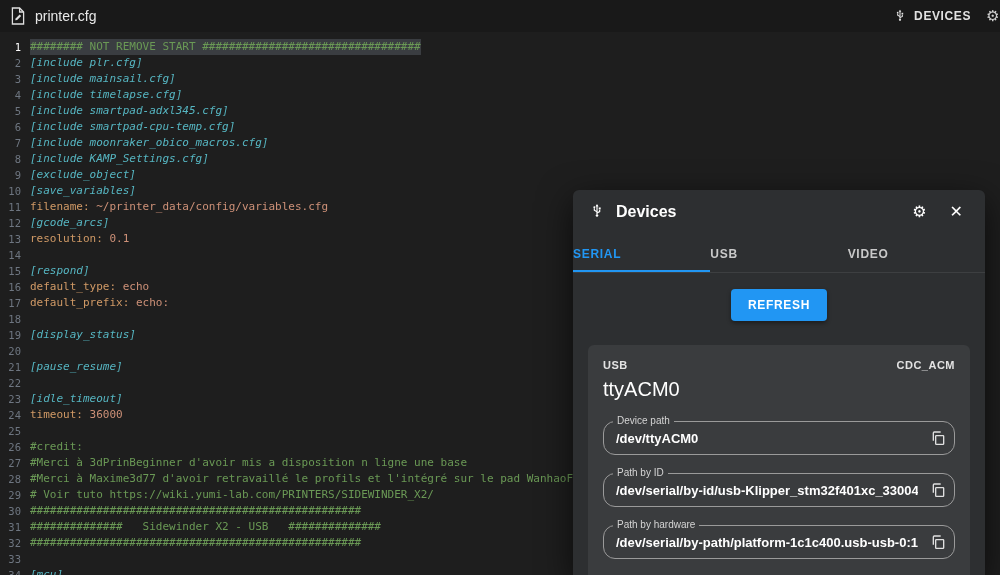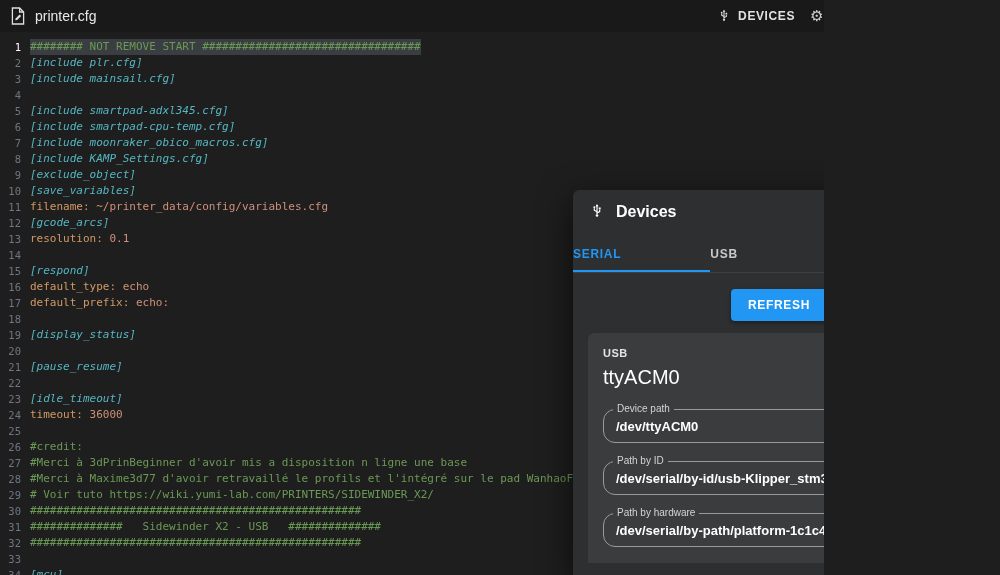--- a/index.html
+++ b/index.html
@@ -1,18 +1,18 @@
 <!DOCTYPE html>
 <html><head>
 <meta charset="utf-8">
 <style>
   * { margin:0; padding:0; box-sizing:border-box; }
   html,body { width:1000px; height:575px; overflow:hidden; }
   body { background:#1e1e1e; font-family:"Liberation Sans", sans-serif; }
-  .app { position:relative; width:824px; height:575px; overflow:hidden; }
+  .app { position:relative; width:1000px; height:575px; overflow:hidden; }
 
   
   .topbar { position:absolute; top:0; left:0; right:0; height:32px; background:#191919;
             display:flex; align-items:center; padding:0 10px; gap:9px; z-index:5; }
   .topbar .file-icon { display:flex; align-items:center; }
   .topbar .title { color:#e8e8e8; font-size:14px; }
   .topbar .grow { flex:1; }
   .devices-btn { display:flex; align-items:center; gap:7px; background:none; border:none;
                  color:#e2e2e2; font-size:12px; font-weight:700; letter-spacing:.6px;
                  font-family:"Liberation Sans",sans-serif; cursor:pointer; padding:4px 6px; }
@@ -37,21 +37,21 @@
             background:#2d2f31; border-radius:6px 6px 0 0; z-index:10;
             box-shadow:0 10px 34px rgba(0,0,0,.65); color:#fff; }
   .dlg-header { height:44px; display:flex; align-items:center; gap:11px; padding:0 16px; }
   .dlg-title { font-size:16px; font-weight:700; flex:1; }
   .dlg-icon-btn { background:none; border:none; color:#fff; font-size:16px; cursor:pointer;
                   padding:2px 6px; line-height:1; }
   .tabs { display:flex; border-bottom:1px solid #3d3f41; }
   .tab { flex:1; padding:13px 0 11px; font-size:12px; font-weight:700;
          letter-spacing:.7px; color:#c9c9c9; cursor:pointer; }
   .tab.active { color:#2196f3; box-shadow:inset 0 -2px 0 #2196f3; }
-  .refresh-btn { display:block; margin:16px auto 12px; background:#2196f3; color:#fff;
+  .refresh-btn { display:block; margin:16px auto 24px; background:#2196f3; color:#fff;
                  border:none; border-radius:4px; padding:9px 17px; font-size:12px;
                  font-weight:700; letter-spacing:.7px; cursor:pointer;
                  font-family:"Liberation Sans",sans-serif; box-shadow:0 2px 4px rgba(0,0,0,.4); }
   .device-card { margin:12px 15px 0; background:#3a3c3e; border-radius:6px 6px 0 0;
                  padding:14px 15px 18px; height:230px; }
   .card-top { display:flex; justify-content:space-between; font-size:11px; font-weight:700;
               letter-spacing:.5px; color:#e3e3e3; }
   .device-name { font-size:20px; color:#ffffff; margin:7px 0 20px; font-weight:400; }
   .field { position:relative; border:1px solid #9a9a9a; border-radius:12px;
            padding:9px 36px 8px 12px; margin-bottom:18px; cursor:text; }
@@ -92,21 +92,21 @@
       <span>DEVICES</span>
     </button>
     <span class="partial-icon">⚙</span>
   </header>
 
   <main class="editor">
     <div id="code-lines">
         <div class="cl active"><span class="ln">1</span><span class="code sel-bg"><span class="tok-comment">######## NOT REMOVE START #################################</span></span></div>
         <div class="cl"><span class="ln">2</span><span class="code"><span class="tok-section">[include plr.cfg]</span></span></div>
         <div class="cl"><span class="ln">3</span><span class="code"><span class="tok-section">[include mainsail.cfg]</span></span></div>
-        <div class="cl"><span class="ln">4</span></div>
+        <div class="cl"><span class="ln">4</span><span class="code"><span class="tok-section">[include timelapse.cfg]</span></span></div>
         <div class="cl"><span class="ln">5</span><span class="code"><span class="tok-section">[include smartpad-adxl345.cfg]</span></span></div>
         <div class="cl"><span class="ln">6</span><span class="code"><span class="tok-section">[include smartpad-cpu-temp.cfg]</span></span></div>
         <div class="cl"><span class="ln">7</span><span class="code"><span class="tok-section">[include moonraker_obico_macros.cfg]</span></span></div>
         <div class="cl"><span class="ln">8</span><span class="code"><span class="tok-section">[include KAMP_Settings.cfg]</span></span></div>
         <div class="cl"><span class="ln">9</span><span class="code"><span class="tok-section">[exclude_object]</span></span></div>
         <div class="cl"><span class="ln">10</span><span class="code"><span class="tok-section">[save_variables]</span></span></div>
         <div class="cl"><span class="ln">11</span><span class="code"><span class="tok-key">filename:</span><span class="tok-value"> ~/printer_data/config/variables.cfg</span></span></div>
         <div class="cl"><span class="ln">12</span><span class="code"><span class="tok-section">[gcode_arcs]</span></span></div>
         <div class="cl"><span class="ln">13</span><span class="code"><span class="tok-key">resolution:</span><span class="tok-value"> 0.1</span></span></div>
         <div class="cl"><span class="ln">14</span><span class="code"></span></div>

